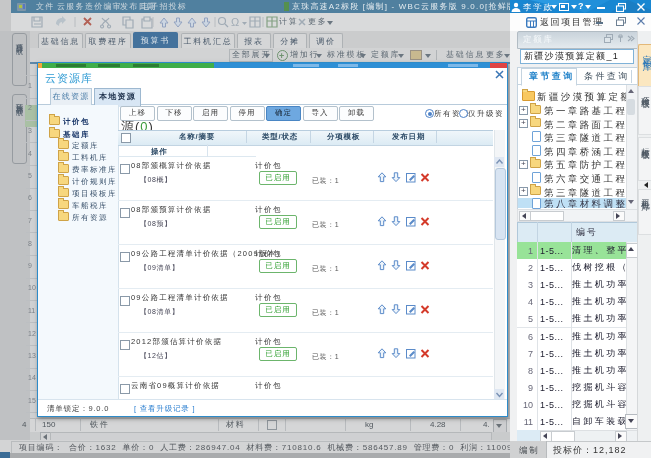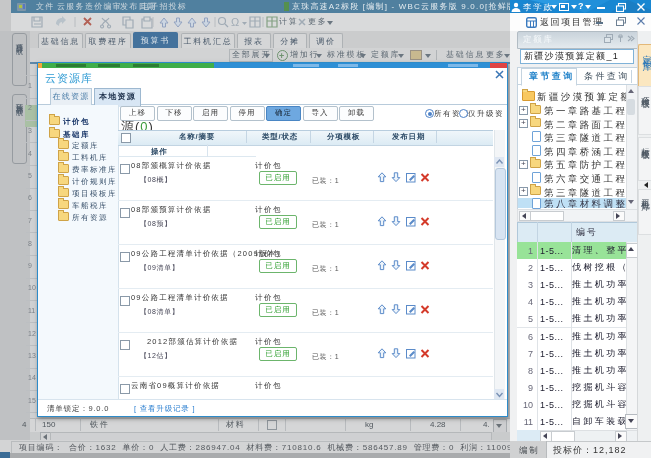--- a/index.html
+++ b/index.html
@@ -301,21 +301,21 @@
  <b class="t tp" style="left:137px;top:5px">计价包</b>
         <s class="enb">已启用</s>
         <b class="t nm2" style="left:194px;top:20px;color:#555 !important">已装：1</b>
  <svg class="opic" style="left:259px;top:15px" width="56" height="11" viewBox="0 0 56 11">
           <use href="#ops"></use>
         </svg>
  <u class="sep" style="top:43px"></u>
       </div>
 <div class="ab rowblk" style="top:176px">
         <i class="cb" style="left:2px;top:7px"></i>
- <b class="t nm" style="left:29px;top:5px">2012部颁估算计价依据</b>
+ <b class="t nm" style="left:13px;top:5px">2012部颁估算计价依据</b>
         <b class="t nm2" style="left:22px;top:19px">【12估】</b>
  <b class="t tp" style="left:137px;top:5px">计价包</b>
         <s class="enb">已启用</s>
         <b class="t nm2" style="left:194px;top:20px;color:#555 !important">已装：1</b>
  <svg class="opic" style="left:259px;top:15px" width="56" height="11" viewBox="0 0 56 11">
           <use href="#ops"></use>
         </svg>
  <u class="sep" style="top:43px"></u>
       </div>
 <div class="ab rowblk" style="top:220px">

